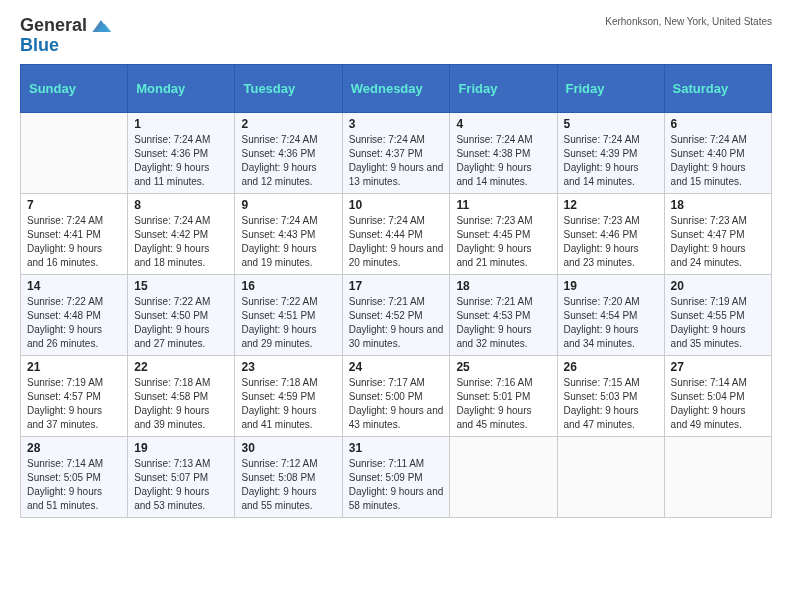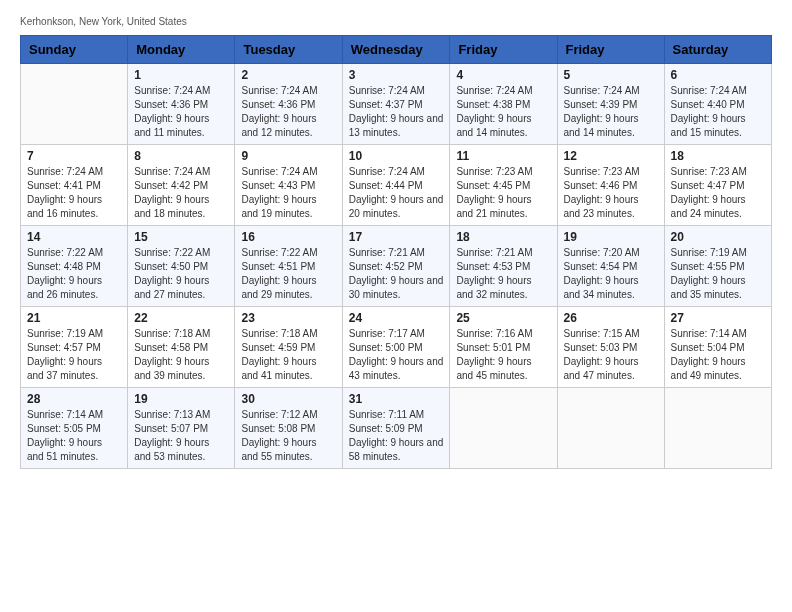--- a/index.html
+++ b/index.html
@@ -51,24 +51,24 @@
       font-size: 10px;
       color: #555;
     }
     .calendar {
       width: 100%;
       border-collapse: collapse;
       font-size: 11px;
     }
     .calendar thead th {
       background-color: #3a6bbf;
-      color: #000000;
+      color: #5eead4;
       font-weight: bold;
       font-size: 13px;
-      padding: 6px 8px;
+      padding: 16px 8px;
       text-align: left;
       border: 1px solid #2a5aaf;
     }
     .calendar tbody td {
       border: 1px solid #ccc;
       vertical-align: top;
       padding: 4px 6px;
       width: 108px;
       min-height: 80px;
       background: #fff;
@@ -92,20 +92,34 @@
       line-height: 1.4;
     }
     .empty-cell {
       background: #fafafa !important;
     }
   </style>
 </head>
 <body>
 
 <div class="header">
+  <div class="logo">
+    <div>
+      <div style="display:flex; align-items:center;">
+        <span class="logo-text-general">General</span>
+        <svg class="logo-icon" viewBox="0 0 28 22" xmlns="http://www.w3.org/2000/svg">
+          <polygon points="4,18 14,4 24,18" fill="#1a6faf" opacity="0.8"></polygon>
+          <polygon points="10,18 18,8 26,18" fill="#3a9fd5" opacity="0.9"></polygon>
+        </svg>
+      </div>
+      <div>
+        <span class="logo-text-blue">Blue</span>
+      </div>
+    </div>
+  </div>
   <div class="title-block">
     <div class="subtitle">Kerhonkson, New York, United States</div>
   </div>
 </div>
 
 <table class="calendar">
   <thead>
     <tr id="header-row">
         <th>Sunday</th>
         <th>Monday</th>

